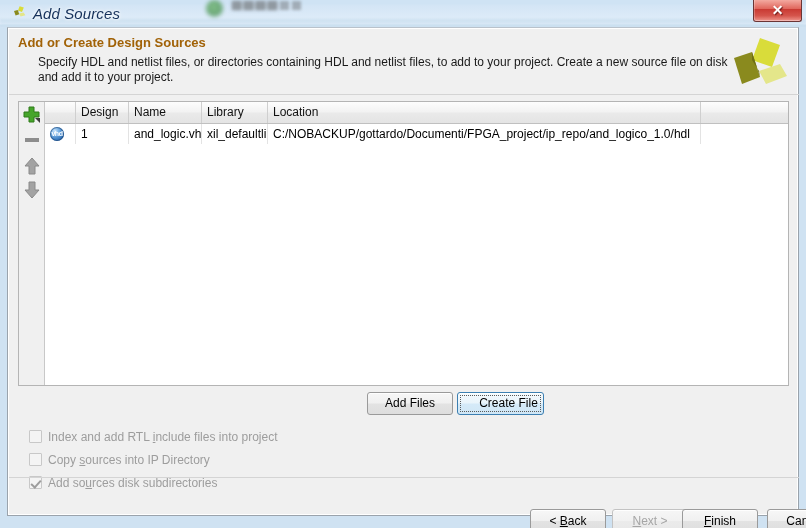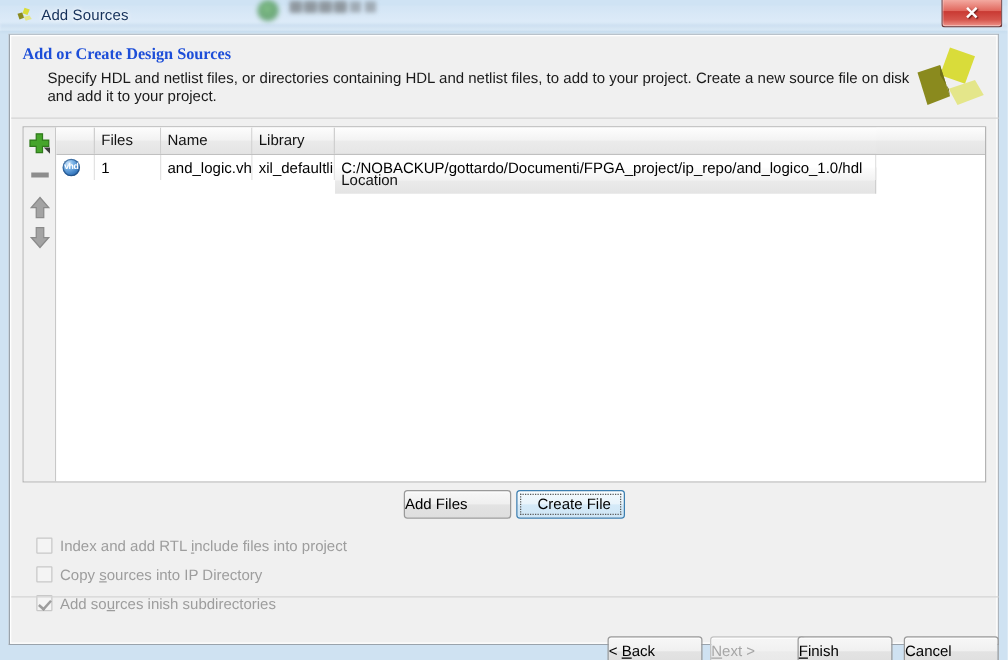--- a/index.html
+++ b/index.html
@@ -83,25 +83,26 @@
     width: 806px; height: 27px;
   }
   .title-icon {
     position: absolute;
     left: 11px; top: 5px;
     width: 16px; height: 16px;
   }
   .title-text {
     position: absolute;
     left: 33px; top: 5px;
-    font-size: 12px;
+    font-size: 15px;
     color: #14305a;
     letter-spacing: .1px;
     text-shadow: 0 0 3px rgba(255,255,255,.95), 0 0 5px rgba(255,255,255,.8);
     white-space: nowrap;
+    font-style: italic;
   }
   .close-btn {
     position: absolute;
     right: 4px; top: 0px;
     width: 47px; height: 21px;
     border: 1px solid #6b3535;
     border-top: none;
     border-radius: 0 0 3px 3px;
     background: linear-gradient(to bottom,
        #f3a9a0 0%, #e0665c 42%, #c93a33 44%, #d5554c 75%, #ef968d 100%);
@@ -137,22 +138,21 @@
     border: 1px solid #ffffff;
     box-sizing: border-box;
   }
 
   
   .hdr-title {
     position: absolute;
     left: 9px; top: 6px;
     font-size: 13px;
     font-weight: bold;
-    color: #1d4ed8;
-    font-family: Liberation Serif, serif;
+    color: #a16207;
   }
   .hdr-desc {
     position: absolute;
     left: 29px; top: 26px;
     width: 700px;
     font-size: 12px;
     color: #1a1a1a;
     line-height: 15px;
   }
   .hdr-logo {
@@ -271,30 +271,31 @@
     font-weight: bold;
     color: #ffffff;
     letter-spacing: -0.4px;
   }
 
   
   .btn {
     position: absolute;
     height: 23px;
     line-height: 21px;
-    text-align: left;
+    text-align: center;
     font-size: 12px;
     color: #000;
     background: linear-gradient(to bottom, #f7f7f7 0%, #f0f0f0 48%, #e3e3e3 52%, #dedede 100%);
     border: 1px solid #9a9a9a;
     border-radius: 3px;
     box-sizing: border-box;
     cursor: pointer;
     box-shadow: inset 0 1px 0 rgba(255,255,255,.85);
     white-space: nowrap;
+    margin-left: 44px;
   }
   .btn.focus {
     border: 1px solid #3c7fb1;
     background: linear-gradient(to bottom, #f4fafd 0%, #e9f4fb 48%, #d5eaf8 52%, #cfe6f6 100%);
     padding-left: 16px;
   }
   .btn.focus .focus-ring {
     position: absolute;
     left: 2px; top: 2px; right: 2px; bottom: 2px;
     border: 1px dotted #5a5a5a;
@@ -419,24 +420,24 @@
         <div class="tool-btn tool-down">
           <svg width="22" height="22" viewBox="0 0 22 22">
             <polygon points="11,19 4,11 8,11 8,3 14,3 14,11 18,11" fill="#a3a3a3" stroke="#8a8a8a" stroke-width="1"></polygon>
           </svg>
         </div>
       </div>
 
       <div class="tbl">
         <div class="thead">
           <div class="th" style="left:0px;width:31px;"></div>
-          <div class="th" style="left:31px;width:53px;">Files</div>
+          <div class="th" style="left:31px;width:53px;">Design</div>
           <div class="th" style="left:84px;width:73px;">Name</div>
           <div class="th" style="left:157px;width:66px;">Library</div>
-          <div class="th" style="left:223px;width:433px;margin-top:32px;">Location</div>
+          <div class="th" style="left:223px;width:433px;">Location</div>
           <div class="th-filler"></div>
         </div>
         <div class="trow">
           <div class="td td-icon" style="left:0px;width:31px;">
             <div class="vhd-icon">
               <span>vhd</span>
             </div>
           </div>
           <div class="td" style="left:31px;width:53px;">1</div>
           <div class="td" style="left:84px;width:73px;">and_logic.vhd</div>
@@ -457,21 +458,21 @@
     <div class="cbrow cb1">
       <span class="cbox"></span>
       <span class="cblabel"><span>Index and add RTL </span><span class="mn">i</span><span>nclude files into project</span></span>
     </div>
     <div class="cbrow cb2">
       <span class="cbox"></span>
       <span class="cblabel"><span>Copy </span><span class="mn">s</span><span>ources into IP Directory</span></span>
     </div>
     <div class="cbrow cb3">
       <span class="cbox checked"></span>
-      <span class="cblabel"><span>Add so</span><span class="mn">u</span><span>rces inish subdirectories</span></span>
+      <span class="cblabel"><span>Add so</span><span class="mn">u</span><span>rces disk subdirectories</span></span>
     </div>
 
     <div class="bottom-sep"></div>
     <div class="btn btn-bottom btn-back">
       <span><span>&lt; </span><span class="mn">B</span><span>ack</span></span>
     </div>
     <div class="btn btn-bottom btn-next disabled">
       <span><span></span><span class="mn">N</span><span>ext &gt;</span></span>
     </div>
     <div class="btn btn-bottom btn-finish">

